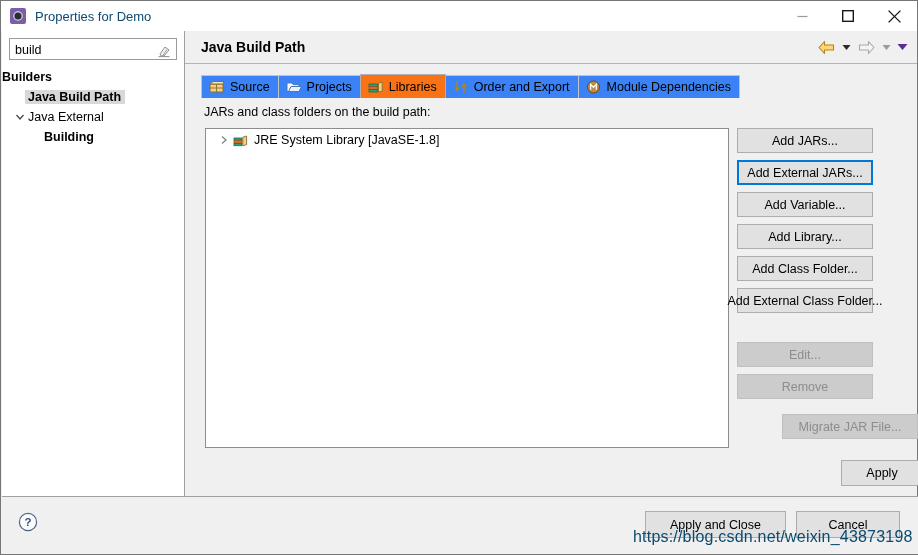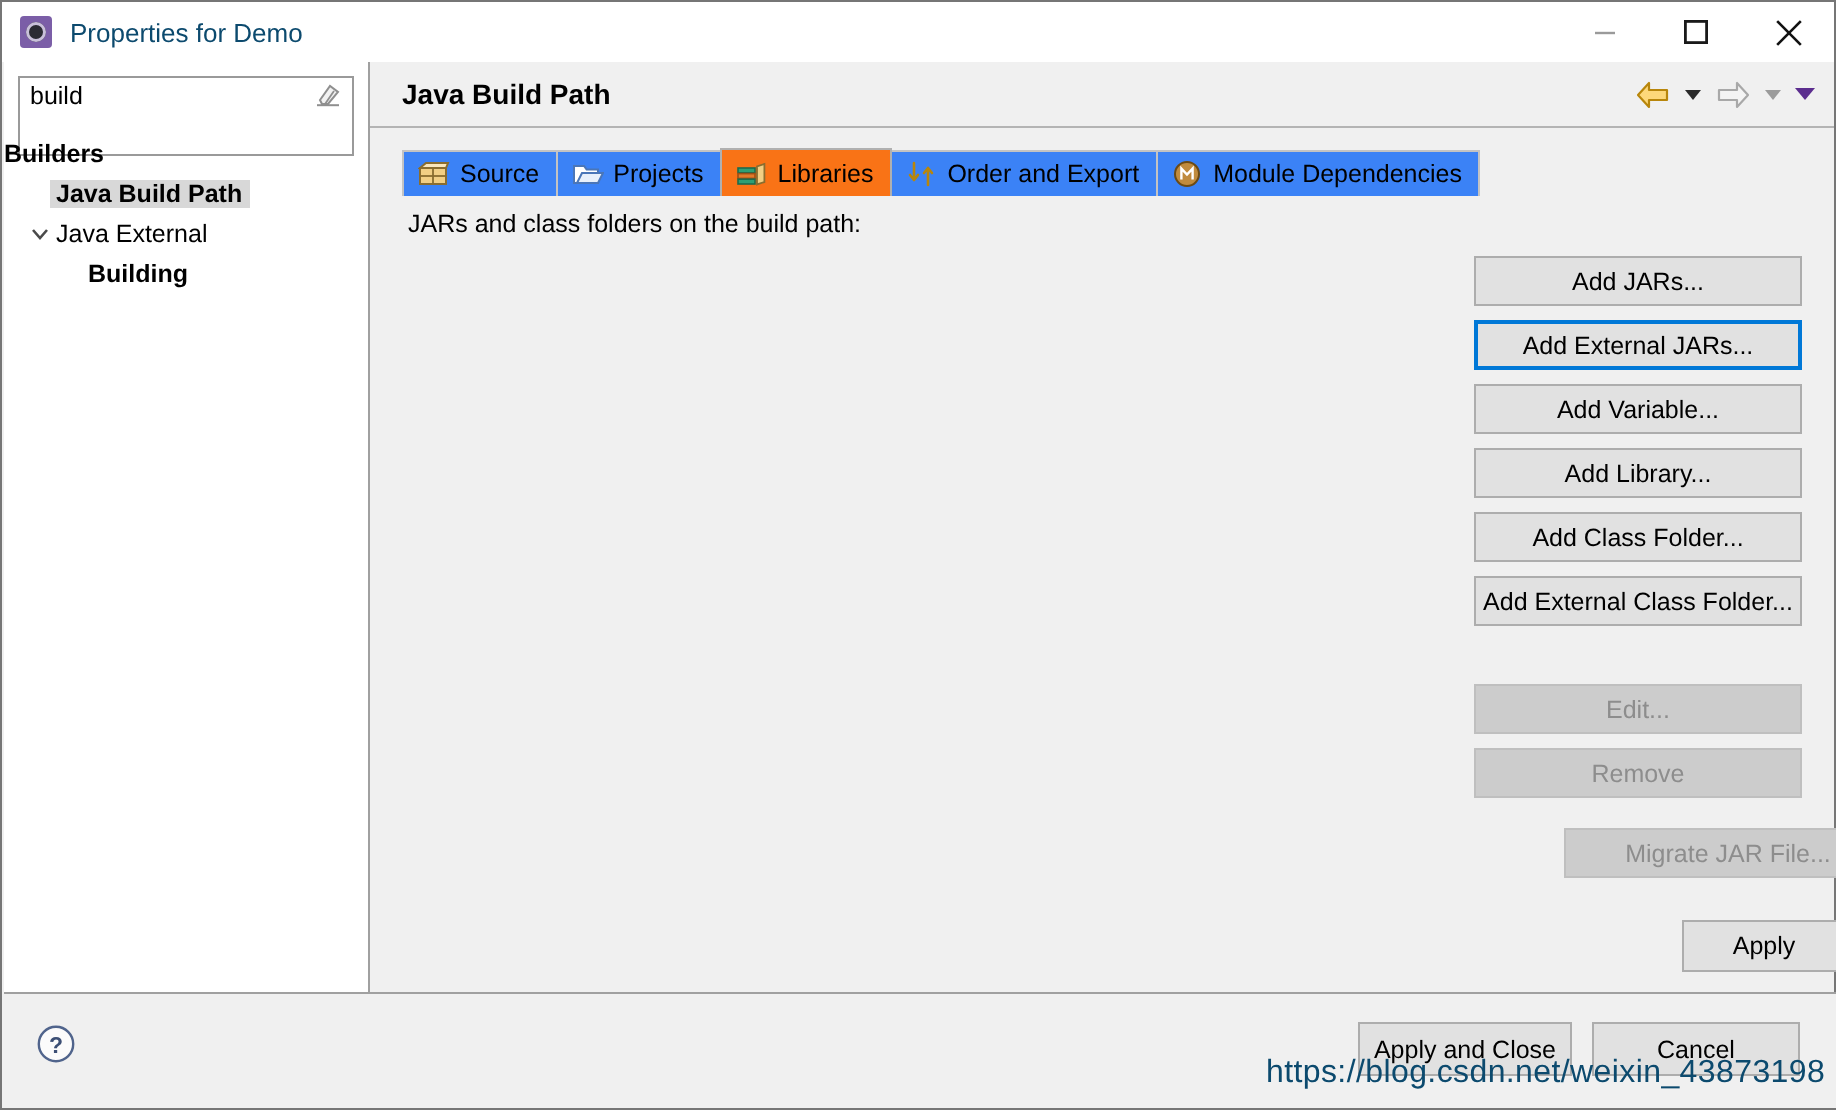--- a/index.html
+++ b/index.html
@@ -80,26 +80,26 @@
     width: 183px;
     height: 465px;
     background: #ffffff;
     border-right: 1px solid #a0a0a0;
     box-sizing: border-box;
   }
   .search-wrap {
     position: absolute;
     left: 7px; top: 7px;
     width: 168px;
-    height: 40px;
+    height: 22px;
     box-sizing: border-box;
     border: 1px solid #9a9a9a;
     background: #ffffff;
     display: flex;
-    align-items: flex-start;
+    align-items: flex-end;
   }
   .search-input {
     border: none;
     outline: none;
     background: transparent;
     font-family: "Liberation Sans", sans-serif;
     font-size: 12.5px;
     color: #000;
     padding: 0 0 0 5px;
     width: 135px;
@@ -268,21 +268,21 @@
   }
 
   
   .side-buttons {
     position: absolute;
     left: 536px; top: 31px;
     width: 164px;
   }
   .btn {
     box-sizing: border-box;
-    width: 164px;
+    width: 136px;
     height: 25px;
     background: #e1e1e1;
     border: 1px solid #adadad;
     font-family: "Liberation Sans", sans-serif;
     font-size: 12.5px;
     color: #000;
     display: flex;
     align-items: center;
     justify-content: center;
     margin-bottom: 7px;
@@ -332,21 +332,21 @@
   .footer-buttons {
     position: absolute;
     right: 18px; top: 14px;
     display: flex;
     gap: 10px;
   }
   .footer-btn {
     box-sizing: border-box;
     height: 27px;
     min-width: 104px;
-    padding: 0 7px;
+    padding: 0 24px;
     background: #e1e1e1;
     border: 1px solid #adadad;
     display: flex;
     align-items: center;
     justify-content: center;
     font-size: 12.5px;
     color: #000;
     white-space: nowrap;
   }
 
@@ -508,20 +508,38 @@
             <path d="M4.7,9.7 L4.7,4.3 L7.5,7.3 L10.3,4.3 L10.3,9.7" fill="none" stroke="#ffffff" stroke-width="1.2"></path>
           </svg>
         </span>
         <span>Module Dependencies</span>
       </div>
     </div>
 
     <div class="tabpanel">
       <div class="list-caption">JARs and class folders on the build path:</div>
 
+      <div class="jar-list">
+        <div class="jar-row">
+          <span class="twisty">
+            <svg width="10" height="10" viewBox="0 0 10 10">
+                <polyline points="3,1.5 7,5 3,8.5" fill="none" stroke="#808080" stroke-width="1.2"></polyline>
+              </svg>
+          </span>
+          <span class="lib-icon">
+            <svg width="16" height="14" viewBox="0 0 16 14">
+              <rect x="1" y="5" width="8" height="2.3" fill="#2e9f74" stroke="#1d6b4d" stroke-width="0.8"></rect>
+              <rect x="1" y="7.7" width="8" height="2.3" fill="#e07a2a" stroke="#9c4f14" stroke-width="0.8"></rect>
+              <rect x="1" y="10.4" width="8" height="2.3" fill="#2e9f74" stroke="#1d6b4d" stroke-width="0.8"></rect>
+              <path d="M9.8,12.8 L9.8,4.2 L13.6,3 L13.6,11.6 Z" fill="#f2cf84" stroke="#8a6d2f" stroke-width="0.9"></path>
+            </svg>
+          </span>
+          <span>JRE System Library [JavaSE-1.8]</span>
+        </div>
+      </div>
 
       <div class="side-buttons">
         <div class="btn">Add JARs...</div>
         <div class="btn focused">Add External JARs...</div>
         <div class="btn">Add Variable...</div>
         <div class="btn">Add Library...</div>
         <div class="btn">Add Class Folder...</div>
         <div class="btn">Add External Class Folder...</div>
         <div class="btn disabled gap-top">Edit...</div>
         <div class="btn disabled">Remove</div>

